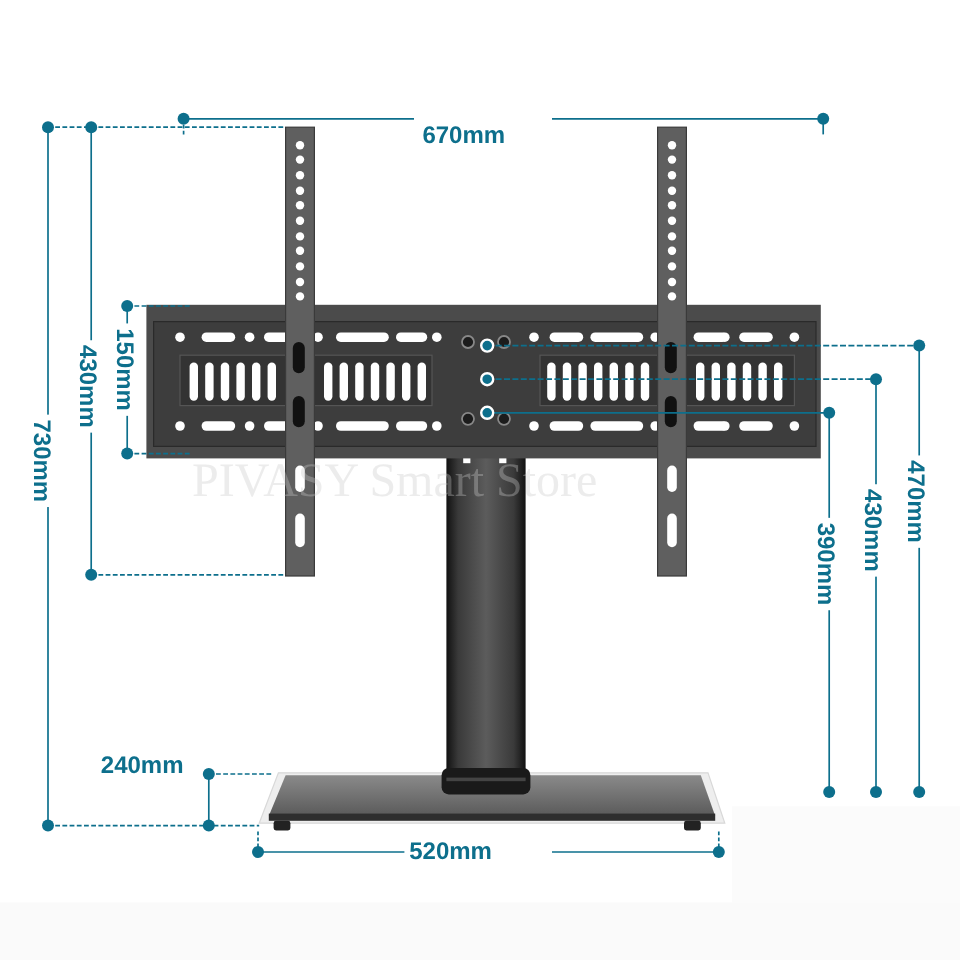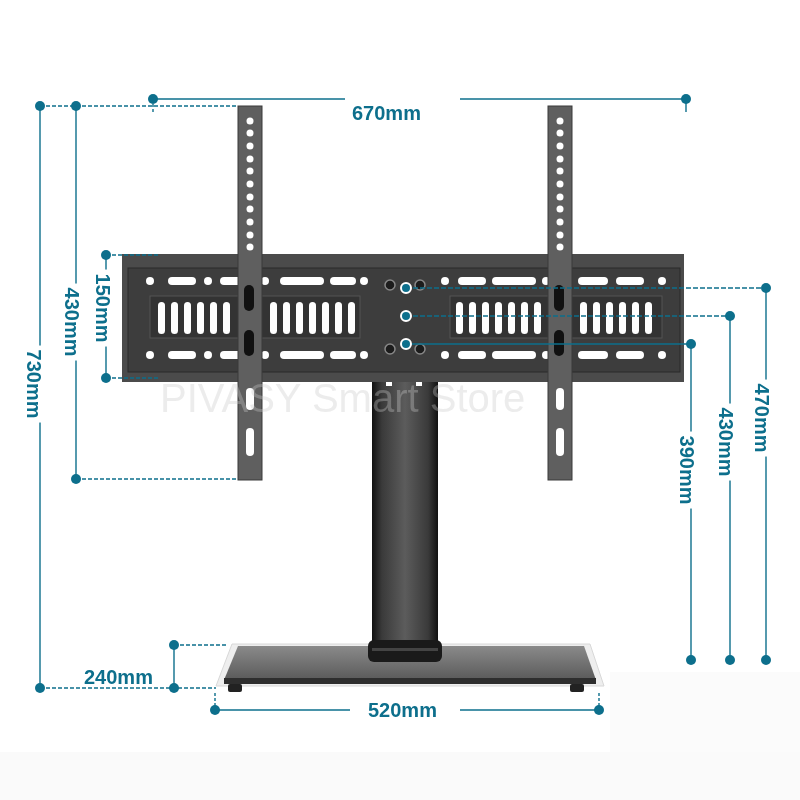--- a/index.html
+++ b/index.html
@@ -3,21 +3,21 @@
   <meta charset="utf-8">
   <style>
     html, body { margin: 0; padding: 0; background: #ffffff; }
     body { width: 800px; height: 800px; overflow: hidden; position: relative; font-family: "Liberation Sans", sans-serif; }
     .canvas { position: absolute; left: 0; top: 0; width: 800px; height: 800px; background: #ffffff; }
     .bottom-band { position: absolute; left: 0; top: 752px; width: 800px; height: 48px; background: #fafafa; }
     .bottom-band-right { position: absolute; left: 610px; top: 672px; width: 190px; height: 80px; background: #fbfbfb; }
     svg.diagram { position: absolute; left: 0; top: 0; width: 800px; height: 800px; }
     .label { position: absolute; color: #0d6f8c; font-weight: bold; font-size: 20px; white-space: nowrap; line-height: 1; background: #ffffff; padding: 0 4px; }
     .label.vert { transform-origin: center center; transform: rotate(90deg); }
-    .watermark { position: absolute; left: 160px; top: 376px; font-size: 40px; color: rgba(200,200,200,0.35); white-space: nowrap; font-family: Liberation Sans, sans-serif; pointer-events: none; }
+    .watermark { position: absolute; left: 160px; top: 376px; font-size: 40px; color: rgba(200,200,200,0.35); white-space: nowrap; font-family: Liberation Serif, serif; pointer-events: none; }
   </style>
 </head>
 <body>
 
 <div class="canvas">
   <div class="bottom-band"></div>
   <div class="bottom-band-right"></div>
 
   <svg class="diagram" viewBox="0 0 800 800">
     <defs>
@@ -229,22 +229,22 @@
     <g fill="#0d6f8c" stroke="#ffffff" stroke-width="2">
       <circle cx="406" cy="288" r="5"></circle>
       <circle cx="406" cy="316" r="5"></circle>
       <circle cx="406" cy="344" r="5"></circle>
     </g>
   </svg>
 
   <div class="watermark">PIVASY Smart Store</div>
 
   <div class="label" style="left:348px; top:103px;">670mm</div>
-  <div class="label" style="left:364px; top:700px;">520mm</div>
-  <div class="label" style="left:80px; top:667px; background:transparent;text-align:center;">240mm</div>
+  <div class="label" style="left:337px; top:700px;">520mm</div>
+  <div class="label" style="left:80px; top:628px; background:transparent;text-align:center;">240mm</div>
 
   <div class="label vert" style="left:-4px; top:374px;">730mm</div>
   <div class="label vert" style="left:34px; top:312px;">430mm</div>
   <div class="label vert" style="left:65px; top:298px;">150mm</div>
 
   <div class="label vert" style="left:724px; top:408px;">470mm</div>
   <div class="label vert" style="left:688px; top:432px;">430mm</div>
   <div class="label vert" style="left:649px; top:460px;">390mm</div>
 </div>
 

